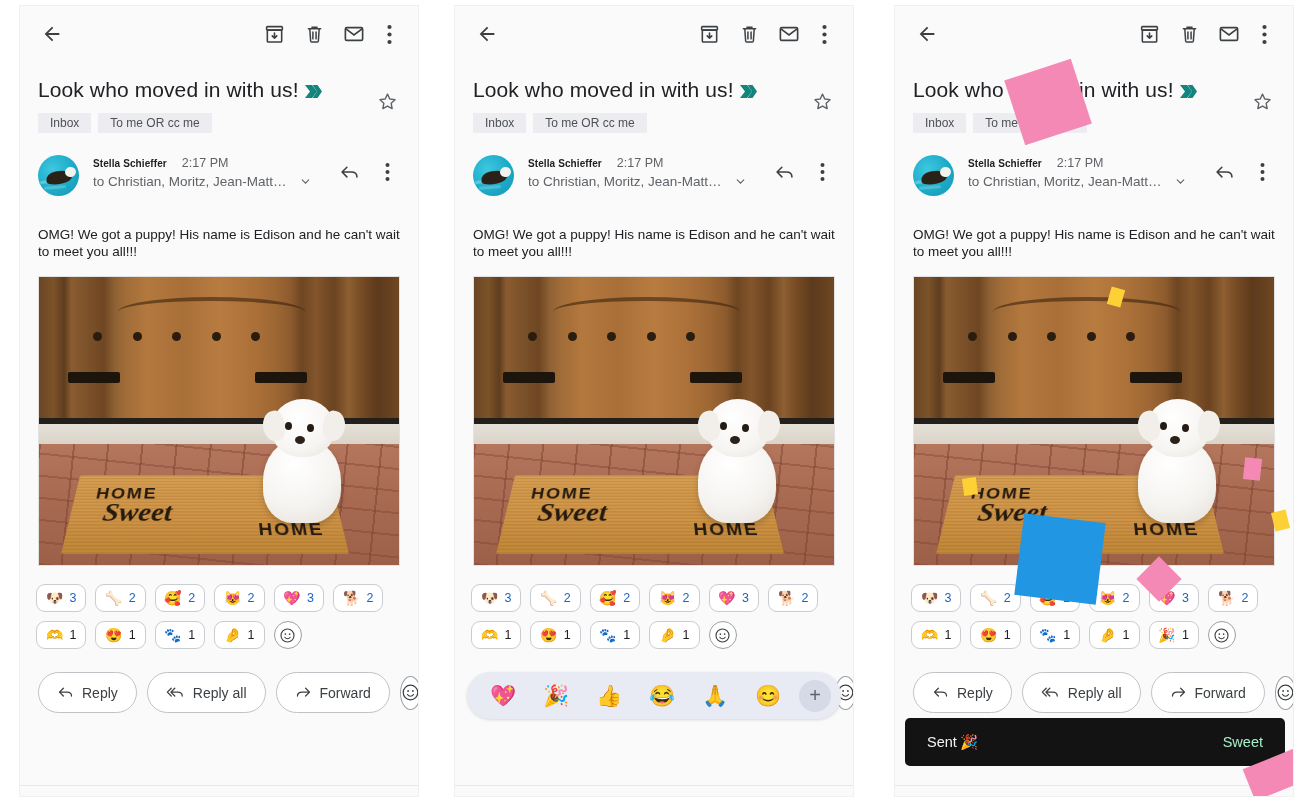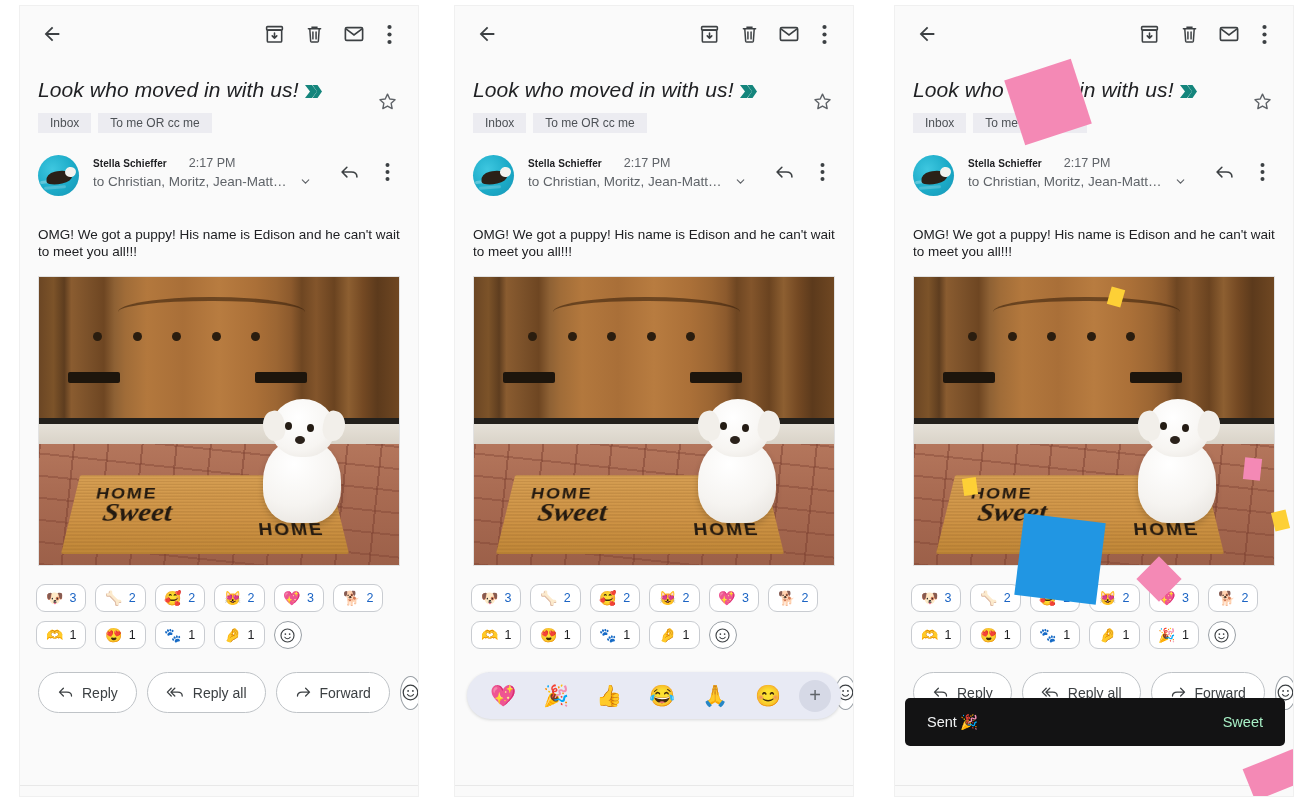--- a/index.html
+++ b/index.html
@@ -46,21 +46,20 @@
     position: relative;
   }
   .subject-left { flex: 1; min-width: 0; }
   .subject-title {
     font-size: 21px;
     line-height: 27px;
     color: #202124;
     font-weight: 400;
     letter-spacing: .1px;
     white-space: nowrap;
-    font-style: italic;
   }
   .imp-chevron { display: inline-block; vertical-align: -1px; margin-left: 6px; }
   .chips-row { display: flex; gap: 7px; margin-top: 9px; }
   .label-chip {
     background: #ececf1;
     color: #4d5156;
     font-size: 12px;
     line-height: 16px;
     padding: 2px 12px;
     border-radius: 0;
@@ -86,21 +85,21 @@
   .avatar .bird-head {
     position: absolute; right: 3px; top: 12px; width: 11px; height: 10px;
     background: #f2f2ee; border-radius: 50%;
     transform: rotate(-12deg);
   }
   .avatar .wave1 { position: absolute; left: 2px; top: 25px; width: 18px; height: 3px; background: rgba(255,255,255,.28); border-radius: 3px; transform: rotate(-8deg);}
   .avatar .wave2 { position: absolute; left: 6px; top: 31px; width: 22px; height: 3px; background: rgba(255,255,255,.20); border-radius: 3px; transform: rotate(-5deg);}
   .sender-meta { flex: 1; margin-left: 14px; min-width: 0; padding-top: 1px; }
   .sender-line1 { display: flex; align-items: baseline; }
   .sender-name { font-size: 10px; font-weight: 700; color: #202124; letter-spacing: .1px; }
-  .sender-time { font-size: 12.5px; color: #5f6368; margin-left: 22px; }
+  .sender-time { font-size: 12.5px; color: #5f6368; margin-left: 15px; }
   .sender-line2 { display: flex; align-items: center; margin-top: 4px; }
   .sender-to { font-size: 13.5px; color: #5f6368; white-space: nowrap; overflow: hidden; text-overflow: ellipsis; max-width: 200px; }
   .caret { margin-left: 6px; display: flex; align-items: center; }
   .sender-actions { display: flex; align-items: center; gap: 4px; }
   .sa-btn { width: 34px; height: 34px; display: flex; align-items: center; justify-content: center; }
 
   
   .mail-body {
     padding: 30px 18px 0 18px;
     font-size: 13.5px;
@@ -237,21 +236,21 @@
   }
   .act-emoji {
     width: 34px; height: 34px; border: 1px solid #9aa0a6; border-radius: 50%;
     display: inline-flex; align-items: center; justify-content: center;
     background: #ffffff;
   }
 
   
   .toast {
     position: absolute;
-    left: 10px; bottom: 50px;
+    left: 10px; bottom: 30px;
     width: 380px; height: 48px;
     background: #131314;
     border-radius: 5px;
     display: flex; align-items: center; justify-content: space-between;
     padding: 0 22px 0 22px;
     z-index: 60;
   }
   .toast-msg { color: #f1f3f4; font-size: 14.5px; }
   .toast-undo { color: #a8f0c6; font-size: 14.5px; }
 

